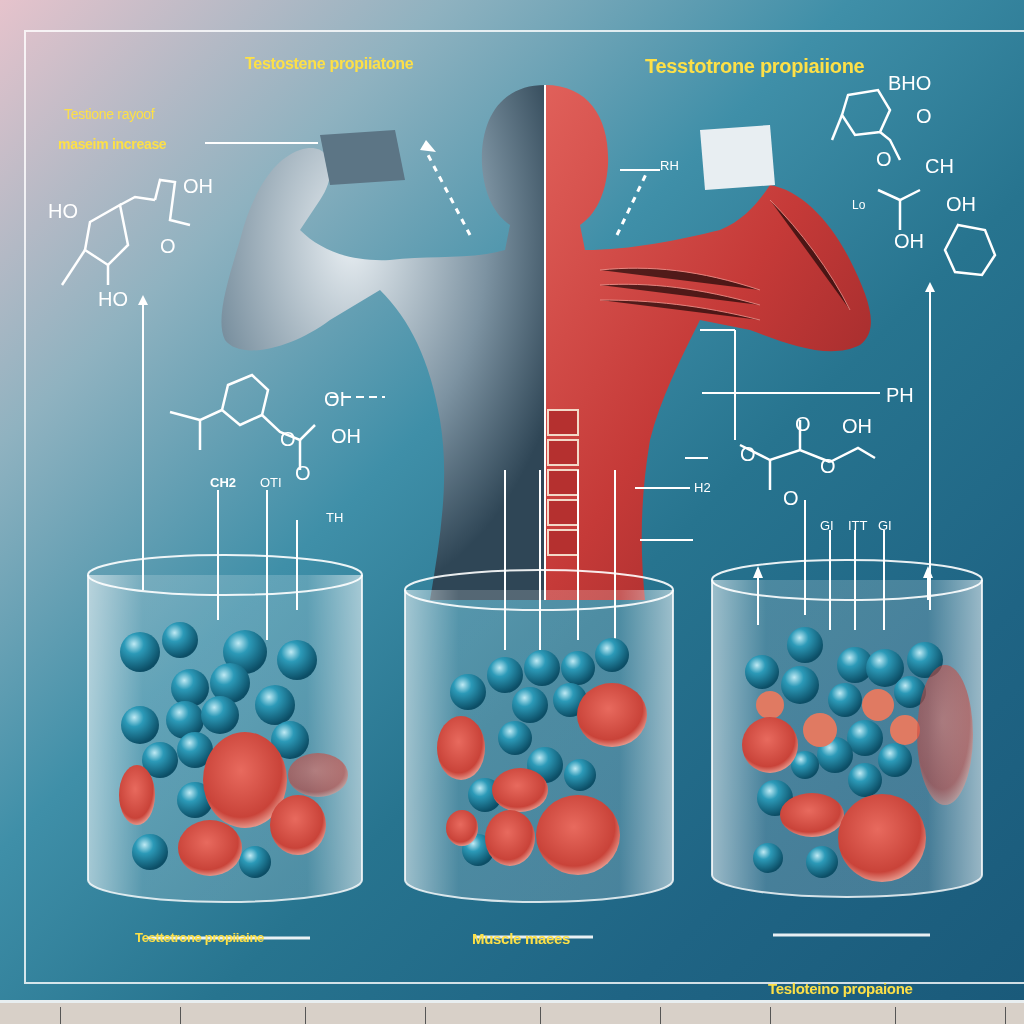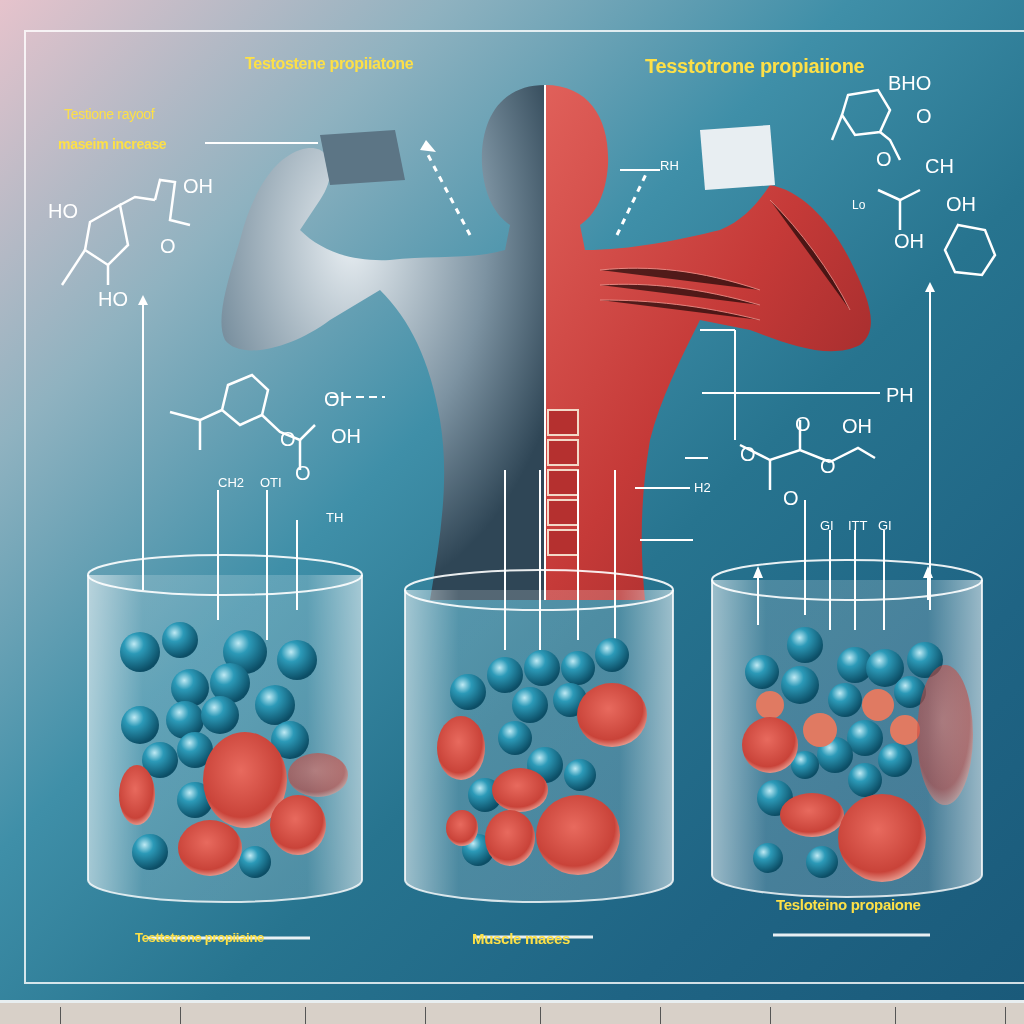--- a/index.html
+++ b/index.html
@@ -147,21 +147,21 @@
 <div class="chem" style="left:925px;top:155px;">CH</div>
 <div class="chem" style="left:876px;top:148px;">O</div>
 <div class="chem" style="left:946px;top:193px;">OH</div>
 <div class="chem" style="left:894px;top:230px;">OH</div>
 <div class="chem" style="left:852px;top:198px;font-size:12px;">Lo</div>
 
 <div class="chem" style="left:308px;top:388px;margin-left:16px;">OI</div>
 <div class="chem" style="left:331px;top:425px;">OH</div>
 <div class="chem" style="left:280px;top:428px;">O</div>
 <div class="chem" style="left:295px;top:462px;">O</div>
-<div class="chem" style="left:218px;top:475px;font-size:13px;">CH2</div>
+<div class="chem" style="left:210px;top:475px;font-size:13px;font-weight:bold;">CH2</div>
 <div class="chem" style="left:260px;top:475px;font-size:13px;">OTI</div>
 <div class="chem" style="left:288px;top:510px;font-size:13px;margin-left:38px;">TH</div>
 
 <div class="chem" style="left:886px;top:384px;">PH</div>
 <div class="chem" style="left:795px;top:413px;">O</div>
 <div class="chem" style="left:842px;top:415px;">OH</div>
 <div class="chem" style="left:740px;top:443px;">O</div>
 <div class="chem" style="left:820px;top:455px;">O</div>
 <div class="chem" style="left:783px;top:487px;">O</div>
 <div class="chem" style="left:694px;top:480px;font-size:13px;">H2</div>
@@ -254,21 +254,21 @@
   </g>
   <g stroke="rgba(255,255,255,.9)" stroke-width="3">
     <line x1="147" y1="938" x2="310" y2="938"></line>
     <line x1="473" y1="937" x2="593" y2="937"></line>
     <line x1="773" y1="935" x2="930" y2="935"></line>
   </g>
 </svg>
 
 <div class="lbl" style="left:135px;top:930px;font-size:13px;">Testtetrone propiiaine</div>
 <div class="lbl" style="left:472px;top:930px;font-size:15px;">Muscle maees</div>
-<div class="lbl" style="left:768px;top:896px;font-size:15px;margin-left:8px;">Tesloteino propaione</div>
+<div class="lbl" style="left:768px;top:980px;font-size:15px;">Tesloteino propaione</div>
 
 <div class="ruler">
   <div class="tick" style="left:60px"></div>
     <div class="tick" style="left:180px"></div>
   <div class="tick" style="left:305px"></div>
     <div class="tick" style="left:425px"></div>
   <div class="tick" style="left:540px"></div>
     <div class="tick" style="left:660px"></div>
   <div class="tick" style="left:770px"></div>
     <div class="tick" style="left:895px"></div>

